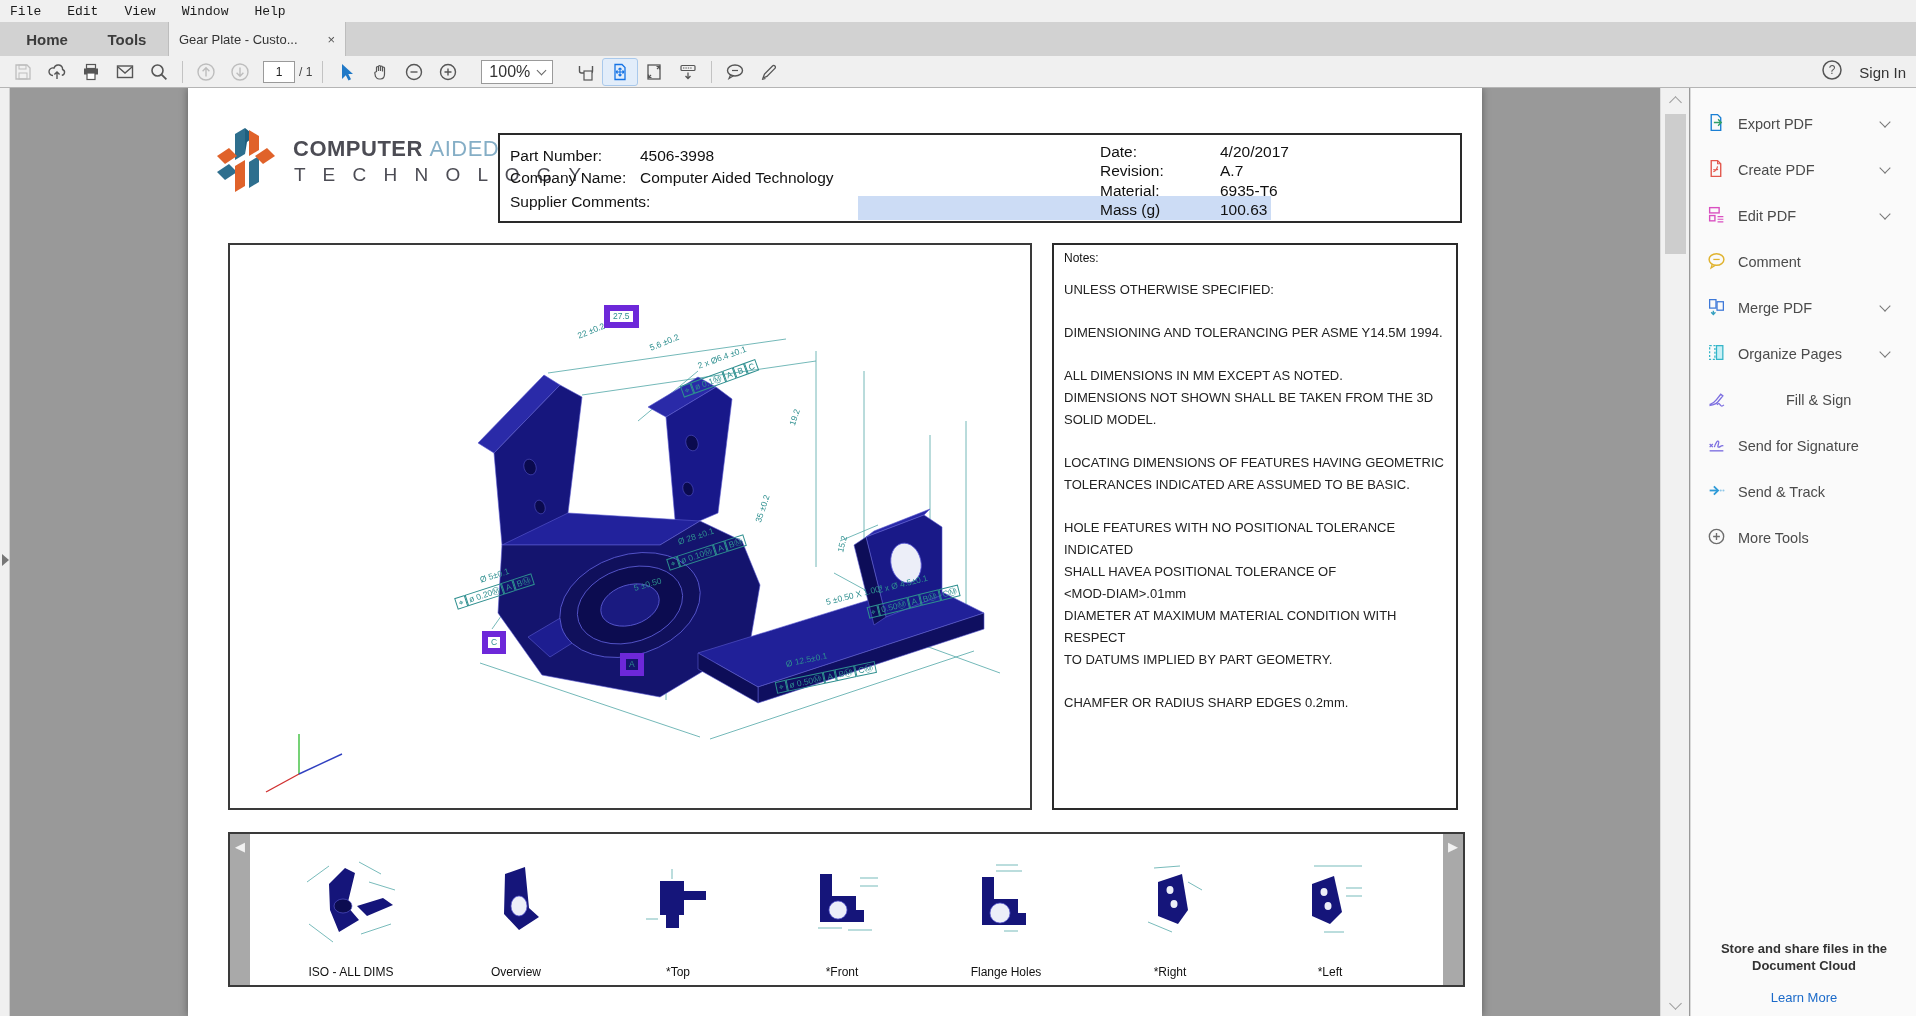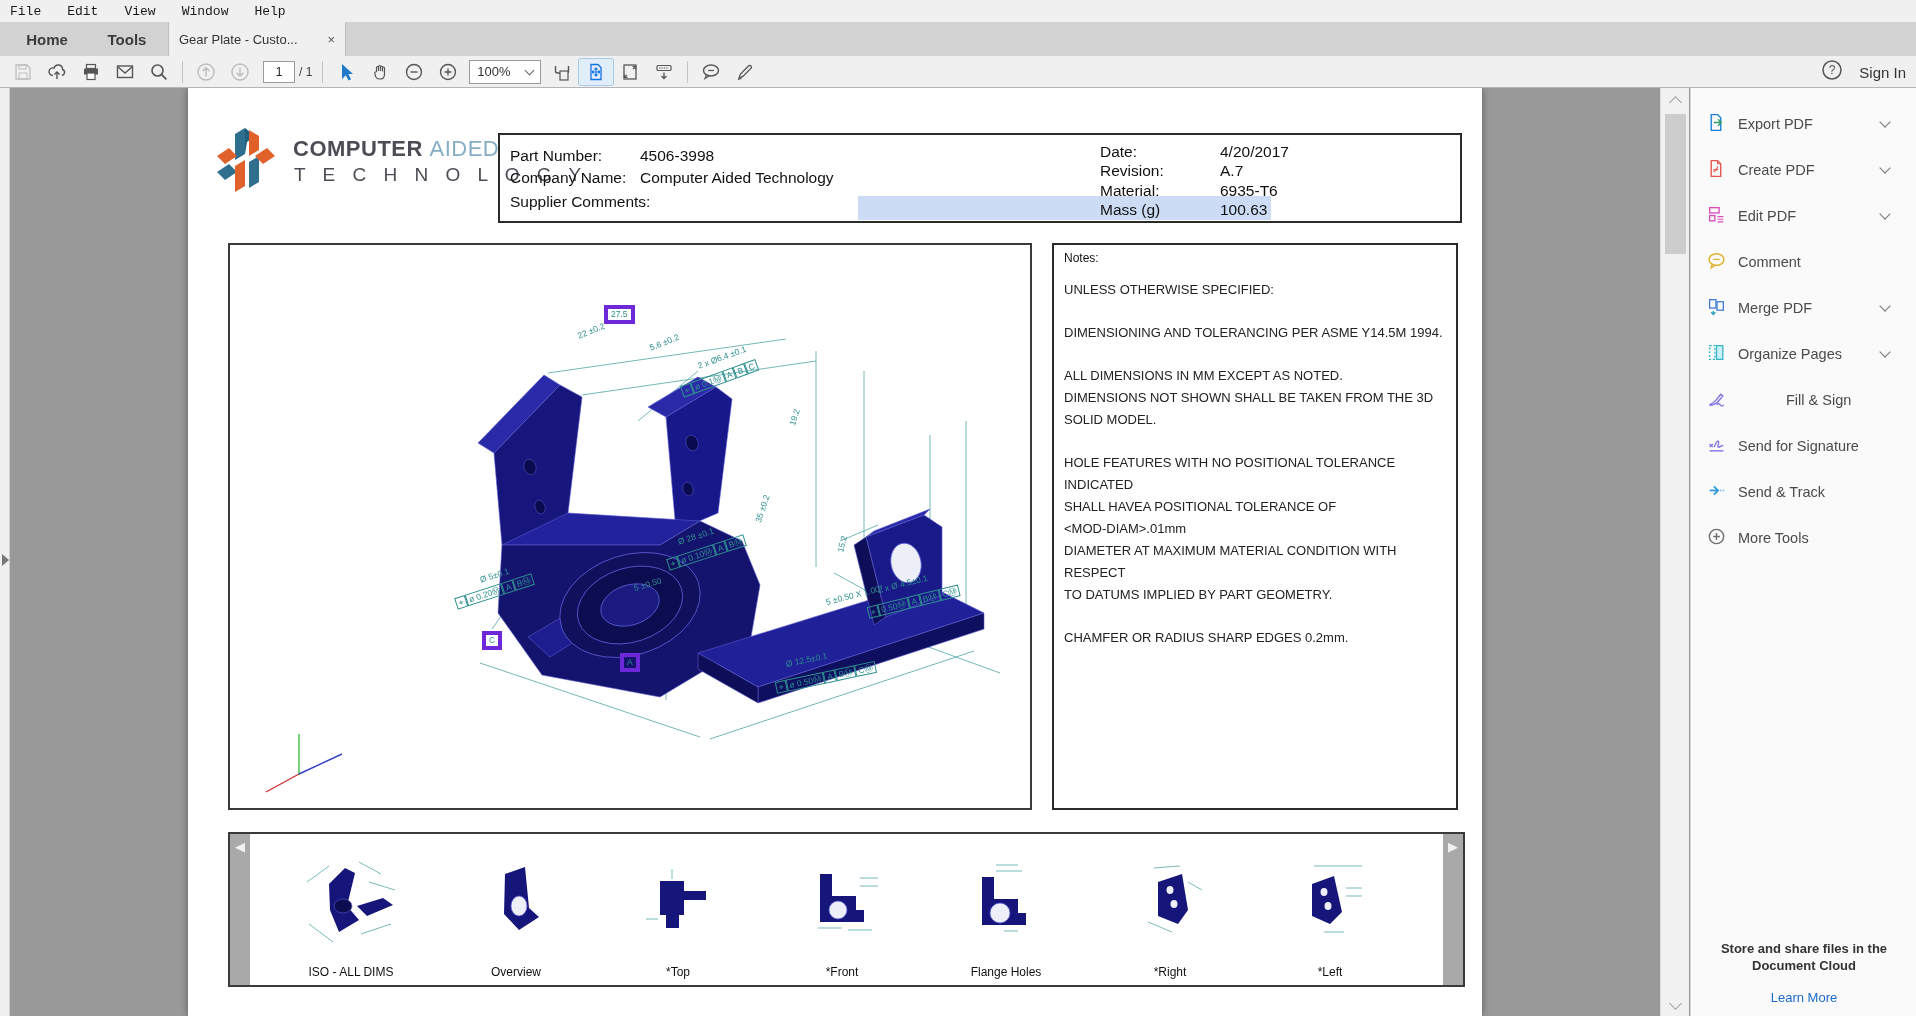--- a/index.html
+++ b/index.html
@@ -17,21 +17,21 @@
   .doctab { position:absolute; left:168px; top:0; width:178px; height:34px; background:#f0f0f0; border-left:1px solid #bdbdbd; border-right:1px solid #bdbdbd; display:flex; align-items:center; padding:0 10px; font-size:13px; color:#333; }
   .doctab .close { margin-left:auto; color:#555; font-size:13px; }
 
   
   .toolbar { left:0; top:56px; width:1916px; height:32px; background:#f0f0f0; border-bottom:1px solid #b5b5b5; display:flex; align-items:center; padding-left:6px; }
   .tbtn { width:34px; height:26px; display:flex; align-items:center; justify-content:center; border-radius:2px; flex:0 0 auto; }
   .tbtn.active { background:#e2edfa; outline:1px solid #a9c9ec; }
   .tsep { width:1px; height:22px; background:#c3c3c3; margin:0 6px; flex:0 0 auto; }
   .pageinput { width:32px; height:22px; border:1px solid #9a9a9a; background:#fff; text-align:center; font-size:12px; color:#222; margin:0 4px 0 6px; }
   .pagetotal { font-size:12px; color:#444; margin-right:4px; }
-  .zoomsel { width:72px; height:24px; border:1px solid #9a9a9a; background:#fff; display:flex; align-items:center; justify-content:space-between; padding:0 7px; font-size:13px; color:#333; margin:0 4px; }
+  .zoomsel { width:72px; height:24px; border:1px solid #9a9a9a; background:#fff; display:flex; align-items:center; justify-content:space-between; padding:0 7px; font-size:16px; color:#333; margin:0 16px; }
   .chev { width:7px; height:7px; border-right:1.6px solid #666; border-bottom:1.6px solid #666; transform:rotate(45deg); margin-top:-3px; }
   .tb-right { position:absolute; right:10px; top:56px; height:32px; display:flex; align-items:center; gap:16px; }
   .signin { font-size:15px; color:#333; }
   .lstrip { left:0; top:88px; width:10px; height:928px; background:#f0f0f0; border-right:1px solid #cfcfcf; }
   .lstrip .tri { position:absolute; left:2px; top:466px; width:0; height:0; border-top:6px solid transparent; border-bottom:6px solid transparent; border-left:7px solid #777; }
   .docarea { left:10px; top:88px; width:1650px; height:928px; background:#999; overflow:hidden; }
   .page { position:absolute; left:178px; top:0; width:1294px; height:928px; background:#fff; box-shadow:0 0 8px rgba(0,0,0,0.4); }
 
   
   .vscroll { left:1660px; top:88px; width:29px; height:928px; background:#f1f1f1; border-left:1px solid #dcdcdc; }
@@ -56,21 +56,21 @@
   .logo-text2 { position:absolute; left:106px; top:76px; font-size:19px; color:#4c4c54; letter-spacing:6px; }
 
   .hdrbox { position:absolute; left:310px; top:45px; width:964px; height:90px; border:2px solid #2a2a2a; }
   .hrow { position:absolute; font-size:15.5px; color:#111; }
   .hfield { position:absolute; left:358px; top:61px; width:413px; height:24px; background:#ccdcf5; border:none; font-size:13px; padding:0 4px; }
 
   .drawbox { position:absolute; left:40px; top:155px; width:804px; height:567px; border:2px solid #3a3a3a; background:#fff; }
   .ann { position:absolute; font-size:8.5px; color:#2e8f8f; white-space:nowrap; transform-origin:left center; }
   .ann .cells { display:flex; }
   .ann .cells span { border:1px solid #2e8f8f; padding:0 2px; line-height:10px; }
-  .ann.boxed { border:4px solid #6d28d9; padding:0 3px; line-height:11px; }
+  .ann.boxed { border:6px solid #6d28d9; padding:0 3px; line-height:11px; }
 
   .notesbox { position:absolute; left:864px; top:155px; width:406px; height:567px; border:2px solid #2a2a2a; padding:6px 10px; }
   .notes-title { font-size:12px; color:#111; margin-bottom:14px; }
   .note-p { font-size:13px; color:#222; line-height:22px; white-space:pre-line; margin-bottom:21px; }
 
   .stripbox { position:absolute; left:40px; top:744px; width:1237px; height:155px; border:2px solid #3a3a3a; background:#fff; }
   .strip-arrow { position:absolute; top:0; width:20px; height:151px; background:#a9a9a9; color:#f2f2f2; font-size:13px; text-align:center; padding-top:5px; }
   .thumb-cell { position:absolute; top:4px; width:150px; height:143px; display:flex; flex-direction:column; align-items:center; justify-content:space-between; }
   .thumb-cell .tlabel { font-size:12px; color:#111; padding-bottom:2px; }
 </style>
@@ -376,20 +376,22 @@
       </div>
 
       <div class="notesbox">
         <div class="notes-title">Notes:</div>
         <div id="notes-list">
             <div class="note-p">UNLESS OTHERWISE SPECIFIED:</div>
             <div class="note-p">DIMENSIONING AND TOLERANCING PER ASME Y14.5M 1994.</div>
             <div class="note-p">ALL DIMENSIONS IN MM EXCEPT AS NOTED.
 DIMENSIONS NOT SHOWN SHALL BE TAKEN FROM THE 3D
 SOLID MODEL.</div>
+            <div class="note-p">LOCATING DIMENSIONS OF FEATURES HAVING GEOMETRIC
+TOLERANCES INDICATED ARE ASSUMED TO BE BASIC.</div>
             <div class="note-p">HOLE FEATURES WITH NO POSITIONAL TOLERANCE INDICATED
 SHALL HAVEA POSITIONAL TOLERANCE OF
 &lt;MOD-DIAM&gt;.01mm
 DIAMETER AT MAXIMUM MATERIAL CONDITION WITH RESPECT
 TO DATUMS IMPLIED BY PART GEOMETRY.</div>
             <div class="note-p">CHAMFER OR RADIUS SHARP EDGES 0.2mm.</div>
           </div>
       </div>
 
       <div class="stripbox">

